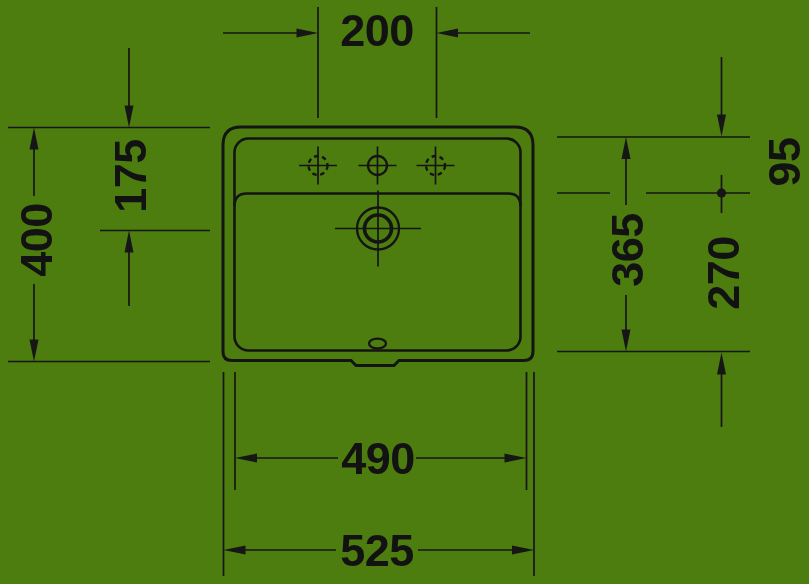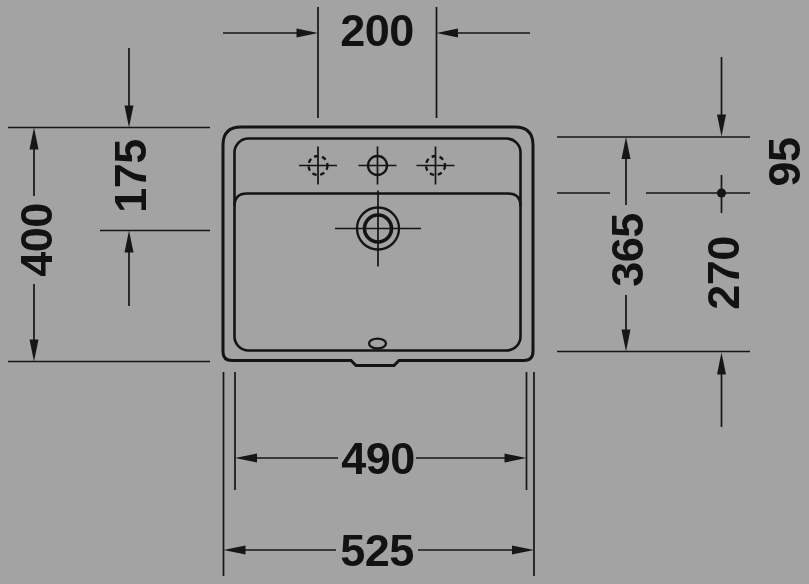--- a/index.html
+++ b/index.html
@@ -4,21 +4,21 @@
 <style>
   html, body {
     margin: 0;
     padding: 0;
     background: #ffffff;
   }
   .drawing-page {
     position: relative;
     width: 809px;
     height: 584px;
-    background: #a3a3a3;
+    background: #4d7c0f;
     overflow: hidden;
     font-family: "Liberation Sans", sans-serif;
   }
   svg {
     display: block;
   }
   .obj {
     fill: none;
     stroke: #141414;
     stroke-width: 2.6;

